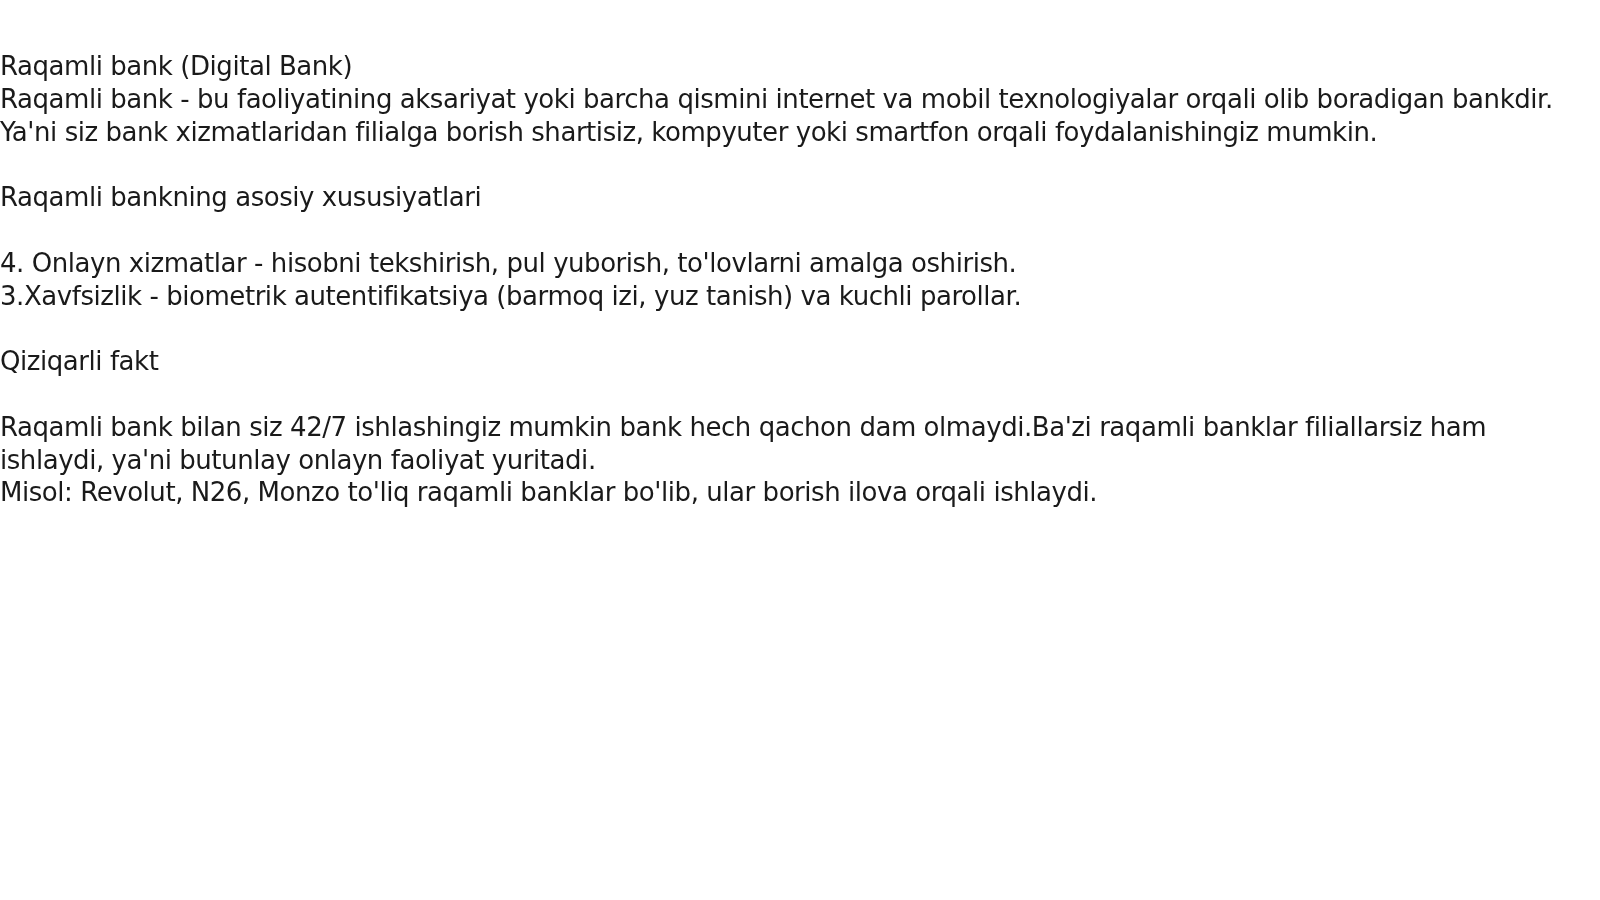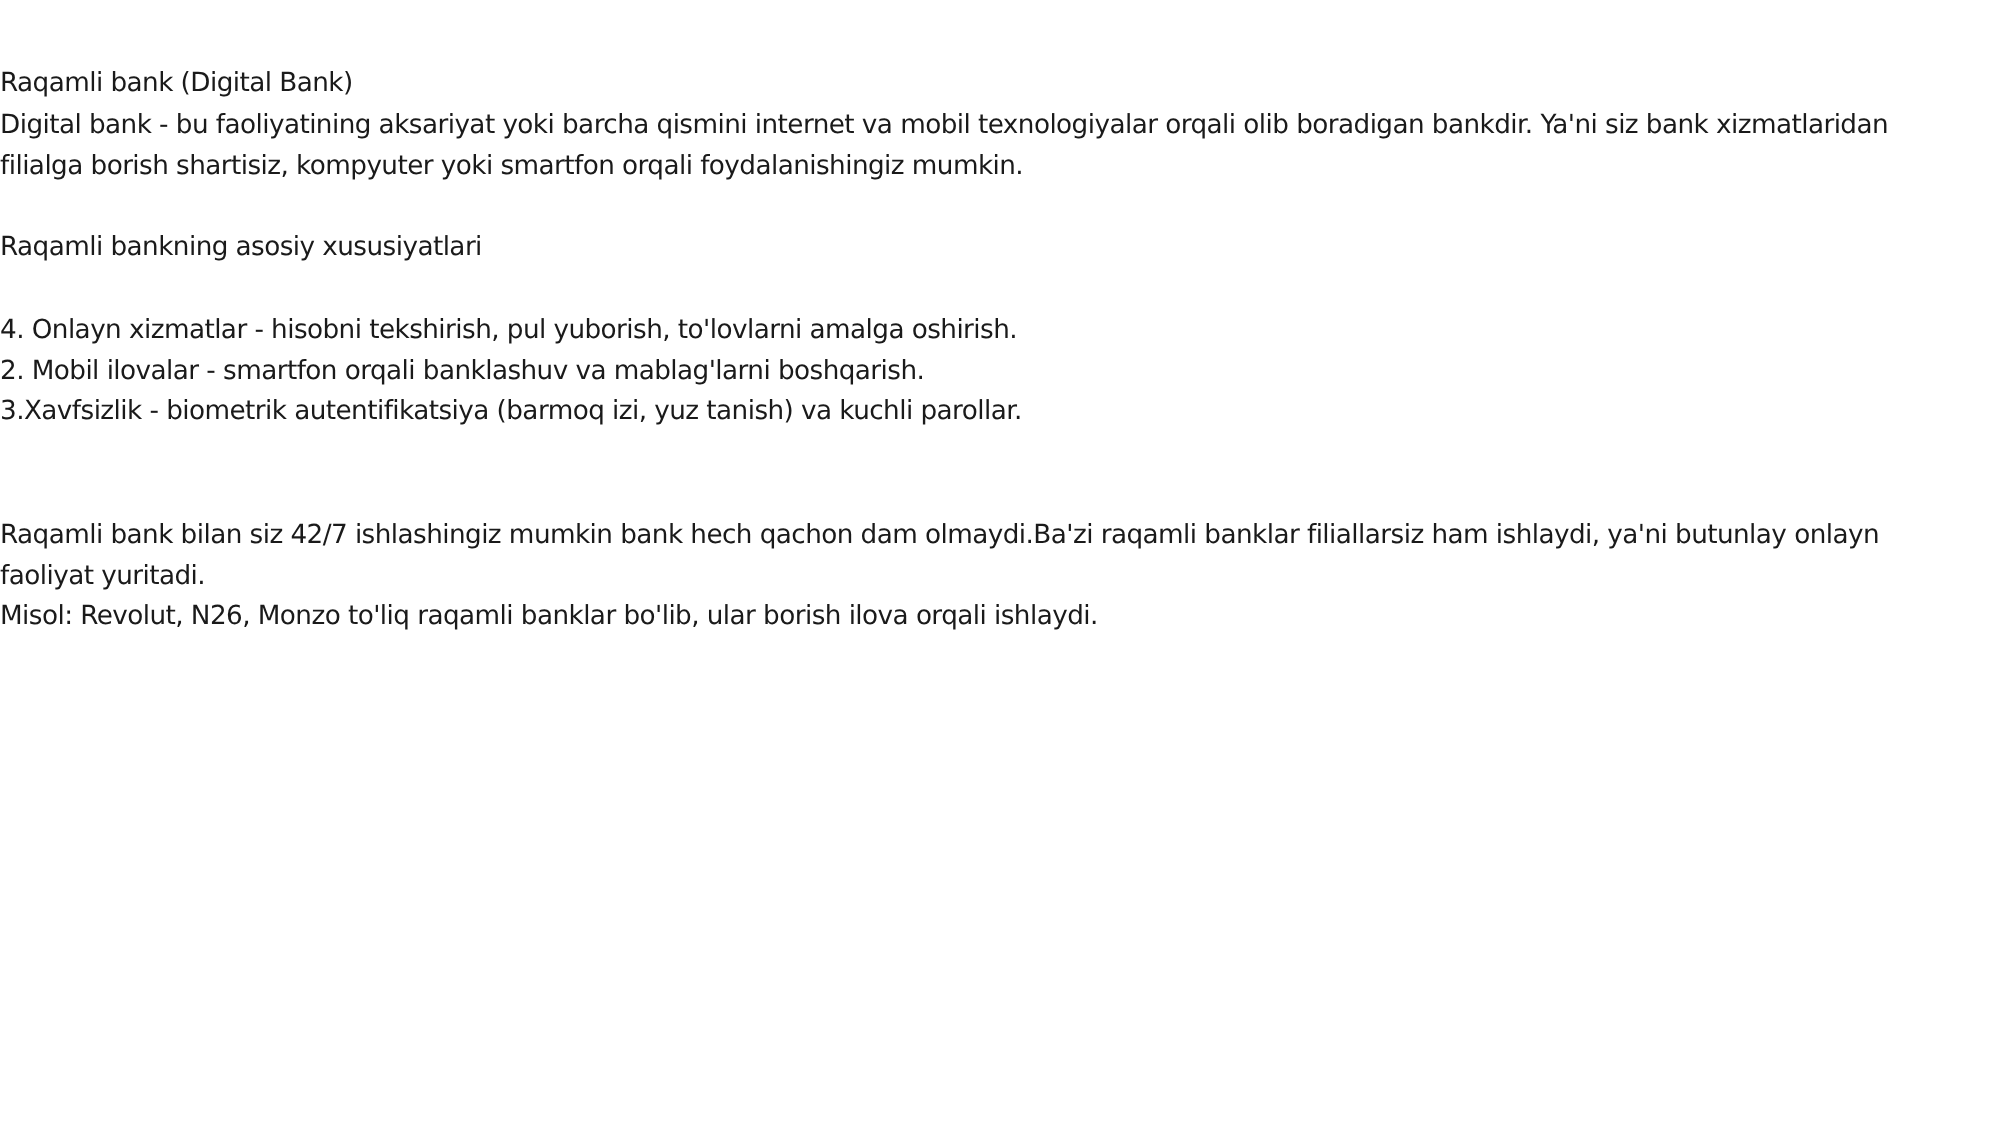--- a/index.html
+++ b/index.html
@@ -9,37 +9,37 @@
       width: 1600px;
       height: 900px;
       overflow: hidden;
     }
     .doc {
       position: absolute;
       left: 0;
       top: 50px;
       width: 1580px;
       font-family: "DejaVu Sans", "Liberation Sans", sans-serif;
-      font-size: 21px;
+      font-size: 26px;
       line-height: 32.8px;
       color: #1a1a1a;
       letter-spacing: -0.45px;
     }
     .line { display: block; white-space: pre-wrap; margin: 0; }
     .blank { display: block; height: 32.8px; }
   </style>
 </head>
 <body>
 
 <div class="doc">
   <p class="line">Raqamli bank (Digital Bank)</p>
-  <p class="line">Digital bank - bu faoliyatining aksariyat yoki barcha qismini internet va mobil texnologiyalar orqali olib boradigan bankdir. Ya'ni siz bank xizmatlaridan filialga borish shartisiz, kompyuter yoki smartfon orqali foydalanishingiz mumkin.</p>
+  <p class="line">Raqamli bank - bu faoliyatining aksariyat yoki barcha qismini internet va mobil texnologiyalar orqali olib boradigan bankdir. Ya'ni siz bank xizmatlaridan filialga borish shartisiz, kompyuter yoki smartfon orqali foydalanishingiz mumkin.</p>
   <span class="blank"></span>
   <p class="line">Raqamli bankning asosiy xususiyatlari</p>
   <span class="blank"></span>
   <p class="line">4. Onlayn xizmatlar - hisobni tekshirish, pul yuborish, to'lovlarni amalga oshirish.</p>
-  <p class="line">2. Mobil ilovalar - smartfon orqali banklashuv va mablag'larni boshqarish.</p>
   <p class="line">3.Xavfsizlik - biometrik autentifikatsiya (barmoq izi, yuz tanish) va kuchli parollar.</p>
   <span class="blank"></span>
+  <p class="line">Qiziqarli fakt</p>
   <span class="blank"></span>
   <p class="line">Raqamli bank bilan siz 42/7 ishlashingiz mumkin bank hech qachon dam olmaydi.Ba'zi raqamli banklar filiallarsiz ham ishlaydi, ya'ni butunlay onlayn faoliyat yuritadi.</p>
   <p class="line">Misol: Revolut, N26, Monzo to'liq raqamli banklar bo'lib, ular borish ilova orqali ishlaydi.</p>
 </div>
 
 </body></html>

